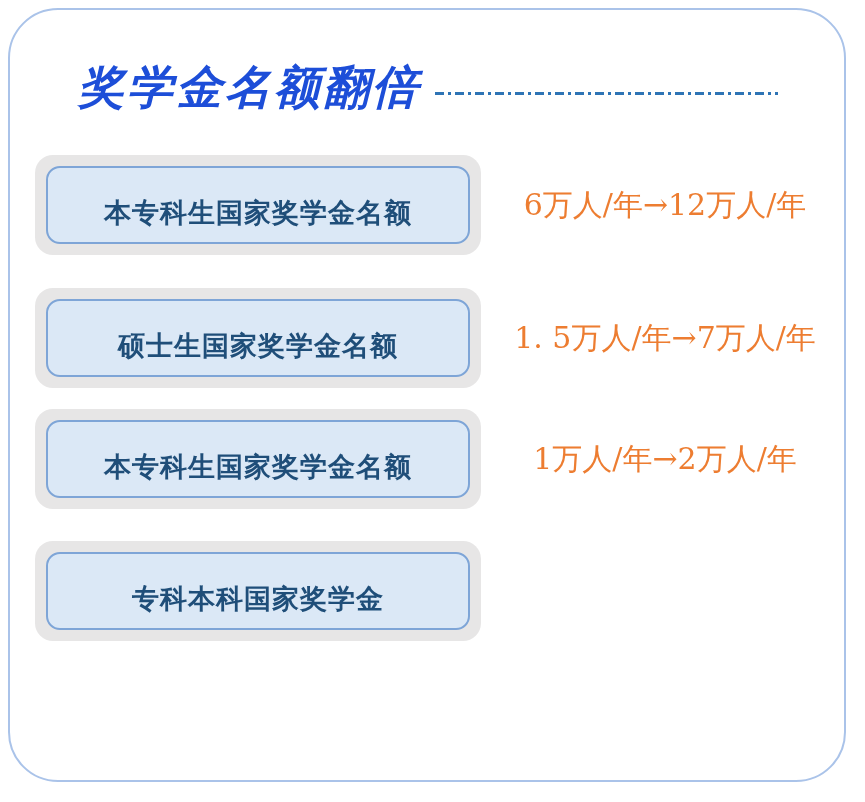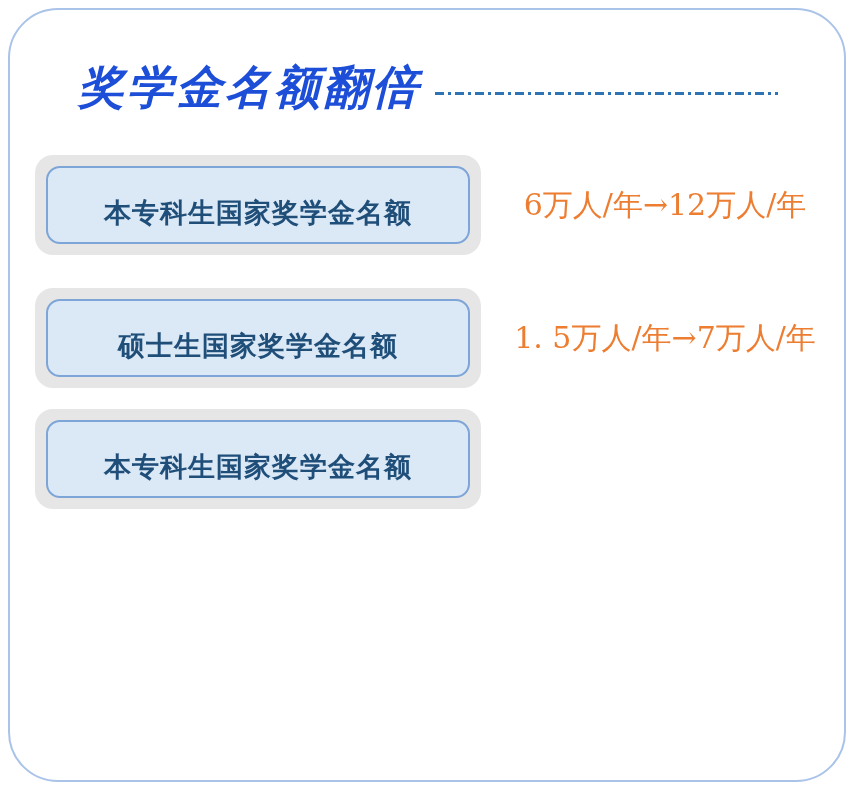--- a/index.html
+++ b/index.html
@@ -146,21 +146,29 @@
       <span class="value-text">1. 5万人/年→7万人/年</span>
     </div>
   </div>
 
   <div class="row row-3">
     <div class="label-outer">
       <div class="label-inner">
         <span class="label-text">本专科生国家奖学金名额</span>
       </div>
     </div>
+    <div class="value-area">
+      <span class="value-text">1万人/年→2万人/年</span>
+    </div>
   </div>
 
   <div class="row row-4">
+    <div class="label-outer">
+      <div class="label-inner">
+        <span class="label-text">专科本科国家奖学金</span>
+      </div>
+    </div>
   </div>
 
   <div class="row row-5">
   </div>
 
 </div>
 
 </body></html>

